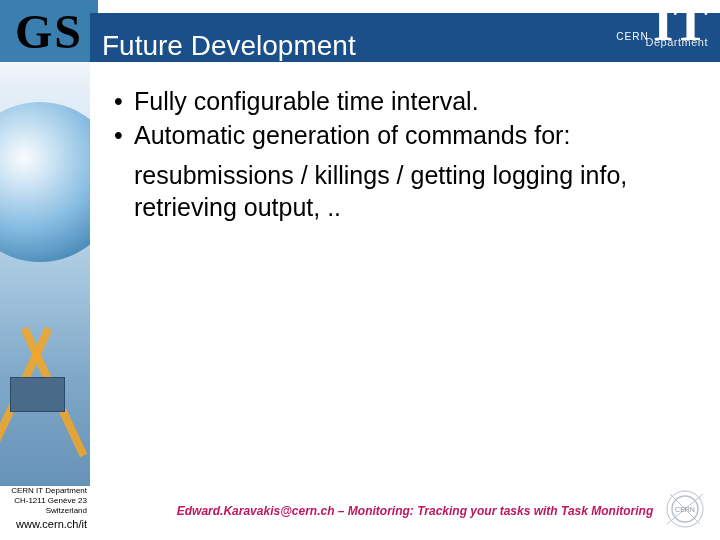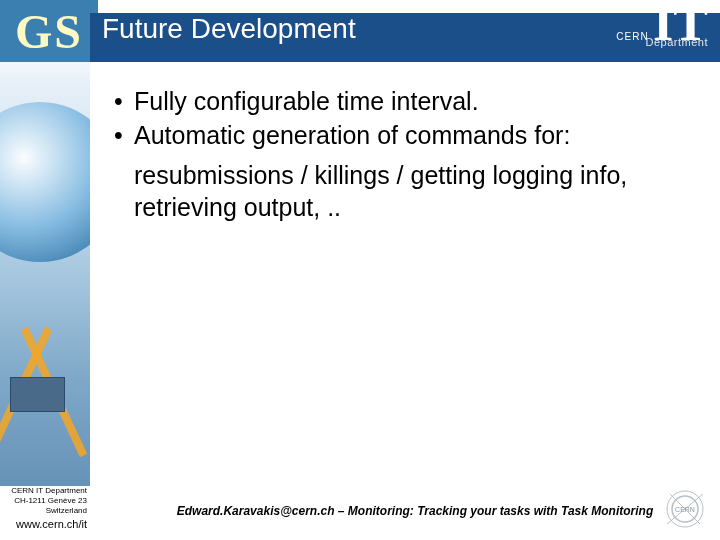--- a/index.html
+++ b/index.html
@@ -17,21 +17,21 @@
     width: 90px;
     height: 540px;
     background: linear-gradient(180deg, #ffffff 0%, #ffffff 8%, #e8f0f8 15%, #d0e4f4 30%, #a8c8e0 50%, #7fa8c8 70%, #5a88b0 100%);
   }
   .gs-badge {
     position: absolute;
     left: 0; top: 0;
     width: 98px;
     height: 62px;
     background: #3a7fb0;
-    color: #fef9c3;
+    color: #000000;
     font-family: "Times New Roman", serif;
     font-size: 48px;
     font-weight: bold;
     display: flex;
     align-items: center;
     justify-content: center;
     letter-spacing: 2px;
   }
   .sidebar-graphic {
     position: absolute;
@@ -84,21 +84,21 @@
     margin-top: 2px;
   }
 
   .title-bar {
     position: absolute;
     left: 90px; top: 13px;
     width: 630px;
     height: 49px;
     background: #1b4f8a;
     display: flex;
-    align-items: flex-start;
+    align-items: flex-end;
   }
   .title-bar h1 {
     color: #ffffff;
     font-size: 28px;
     font-weight: normal;
     margin-left: 12px;
   }
   .it-logo {
     position: absolute;
     right: 12px;
@@ -157,21 +157,21 @@
   }
 
   .footer-credit {
     position: absolute;
     left: 150px;
     bottom: 22px;
     width: 530px;
     font-size: 12px;
     font-style: italic;
     font-weight: bold;
-    color: #000000;
+    color: #be185d;
     text-align: center;
   }
   .cern-emblem {
     position: absolute;
     right: 12px;
     bottom: 8px;
     width: 46px;
     height: 46px;
   }
   .cern-emblem svg { width: 100%; height: 100%; }

